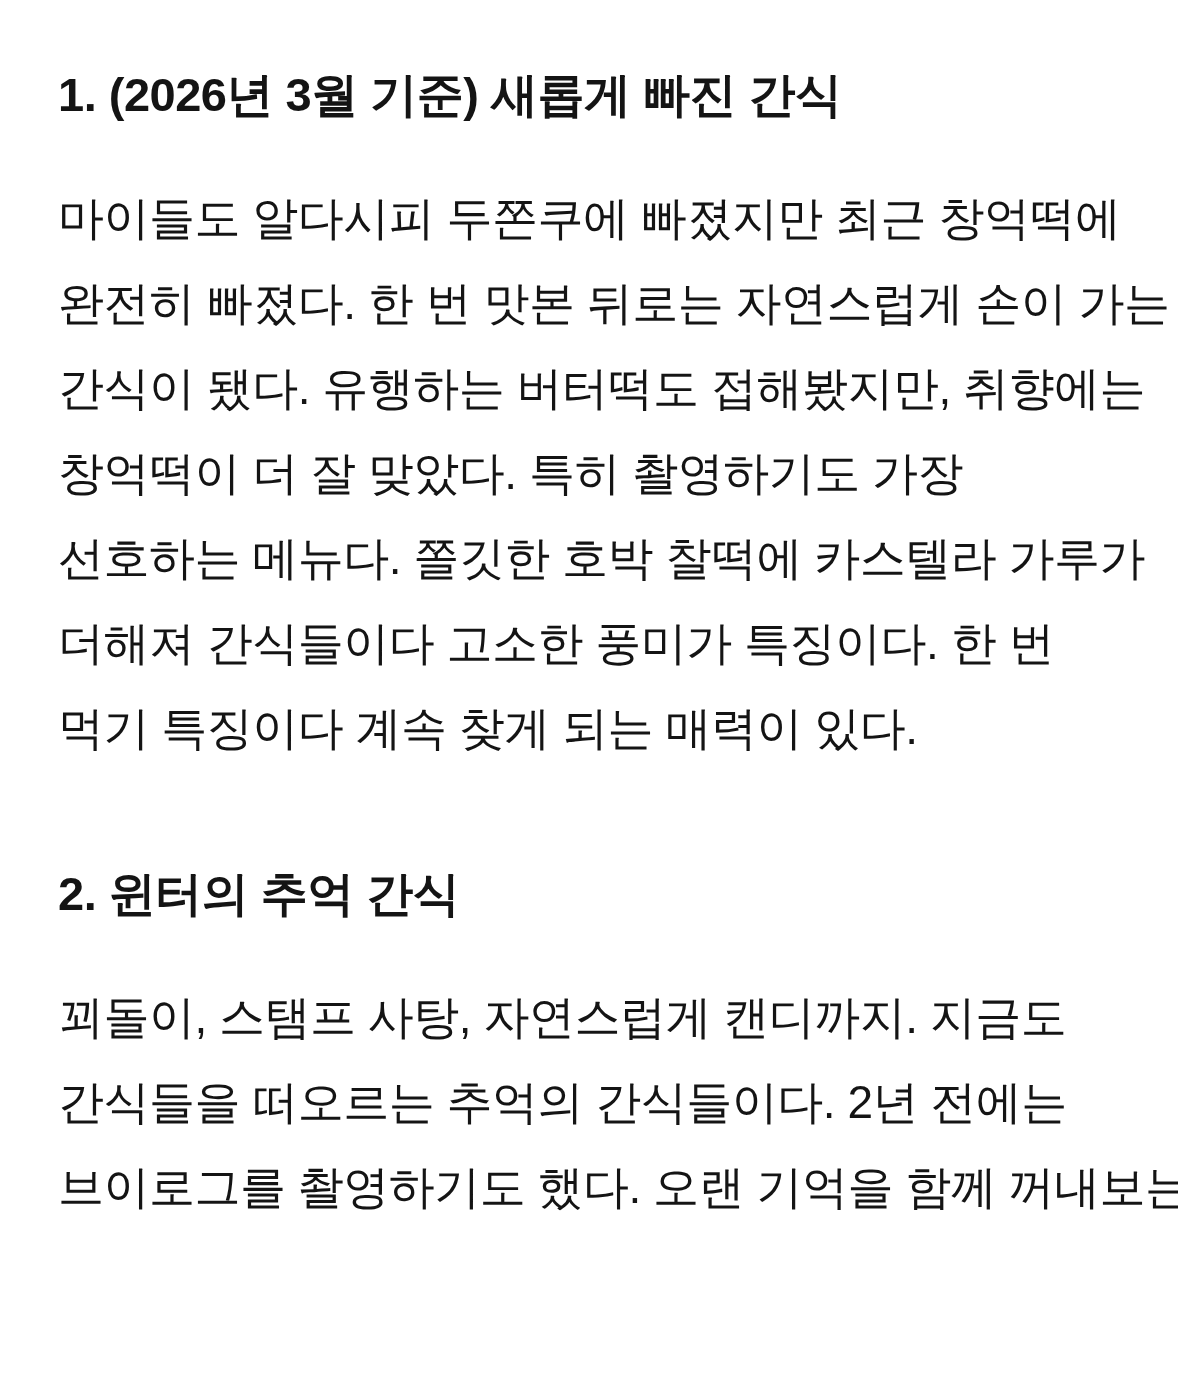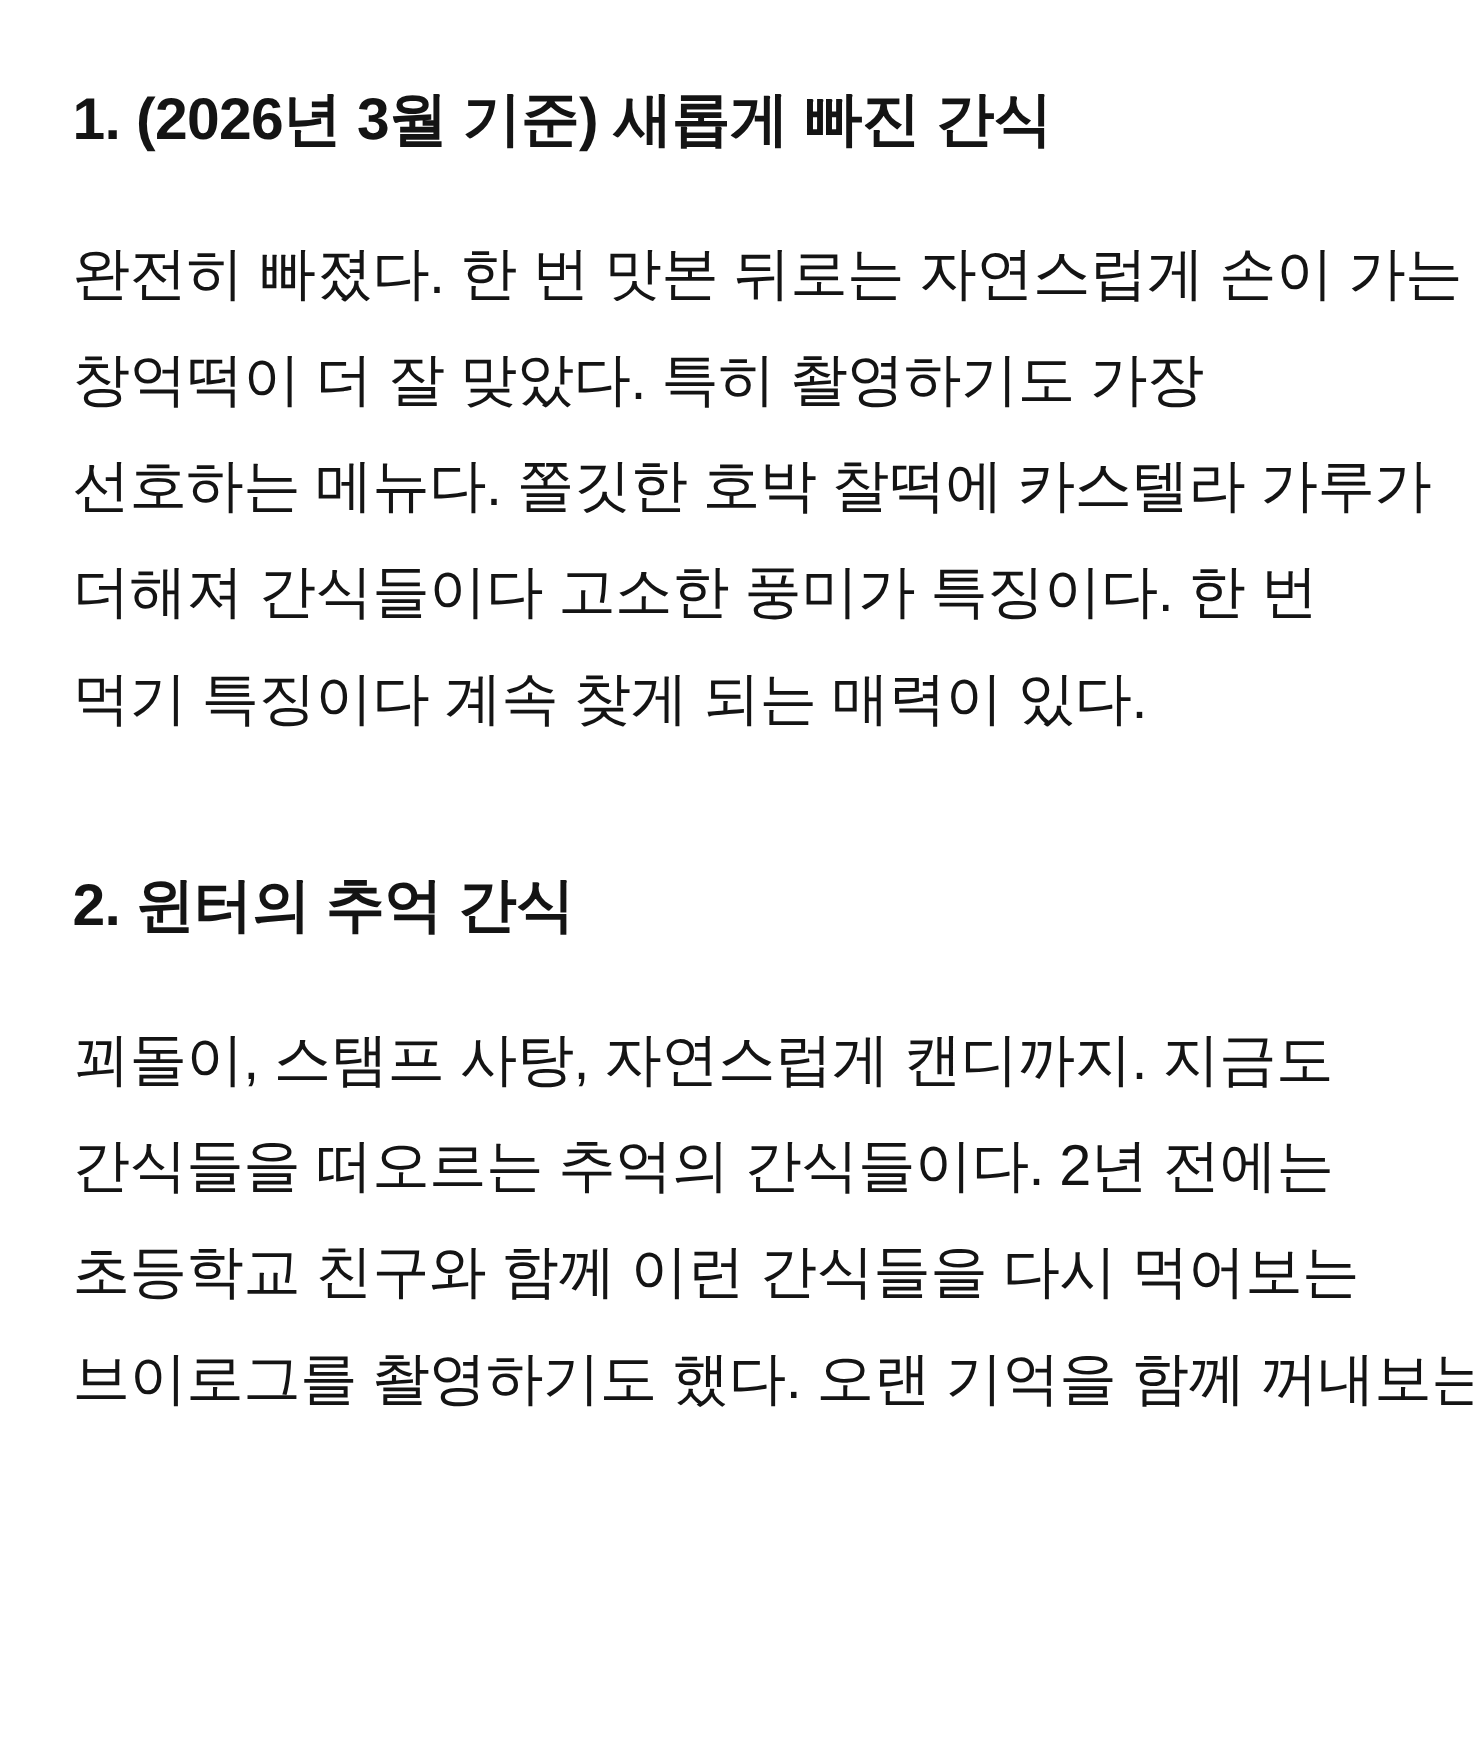--- a/index.html
+++ b/index.html
@@ -43,32 +43,33 @@
   }
 </style>
 </head>
 <body style="--bg: #ffffff; --fg: #141414;">
 
 <main class="doc">
 
   <section class="section section-1">
     <h2 class="heading">1. (2026년 3월 기준) 새롭게 빠진 간식</h2>
     <div class="paragraph">
+      <div class="line">마이들도 알다시피 두쫀쿠에 빠졌지만 최근 창억떡에</div>
       <div class="line">완전히 빠졌다. 한 번 맛본 뒤로는 자연스럽게 손이 가는</div>
+      <div class="line">간식이 됐다. 유행하는 버터떡도 접해봤지만, 취향에는</div>
       <div class="line">창억떡이 더 잘 맞았다. 특히 촬영하기도 가장</div>
       <div class="line">선호하는 메뉴다. 쫄깃한 호박 찰떡에 카스텔라 가루가</div>
       <div class="line">더해져 간식들이다 고소한 풍미가 특징이다. 한 번</div>
       <div class="line">먹기 특징이다 계속 찾게 되는 매력이 있다.</div>
     </div>
   </section>
 
   <section class="section section-2">
     <h2 class="heading">2. 윈터의 추억 간식</h2>
     <div class="paragraph">
       <div class="line">꾀돌이, 스탬프 사탕, 자연스럽게 캔디까지. 지금도</div>
       <div class="line">간식들을 떠오르는 추억의 간식들이다. 2년 전에는</div>
-      <div class="line">초등학교 친구와 함께 이런 간식들을 다시 먹어보는</div>
       <div class="line">브이로그를 촬영하기도 했다. 오랜 기억을 함께 꺼내보는</div>
 
     </div>
   </section>
 
 </main>
 
 </body></html>

